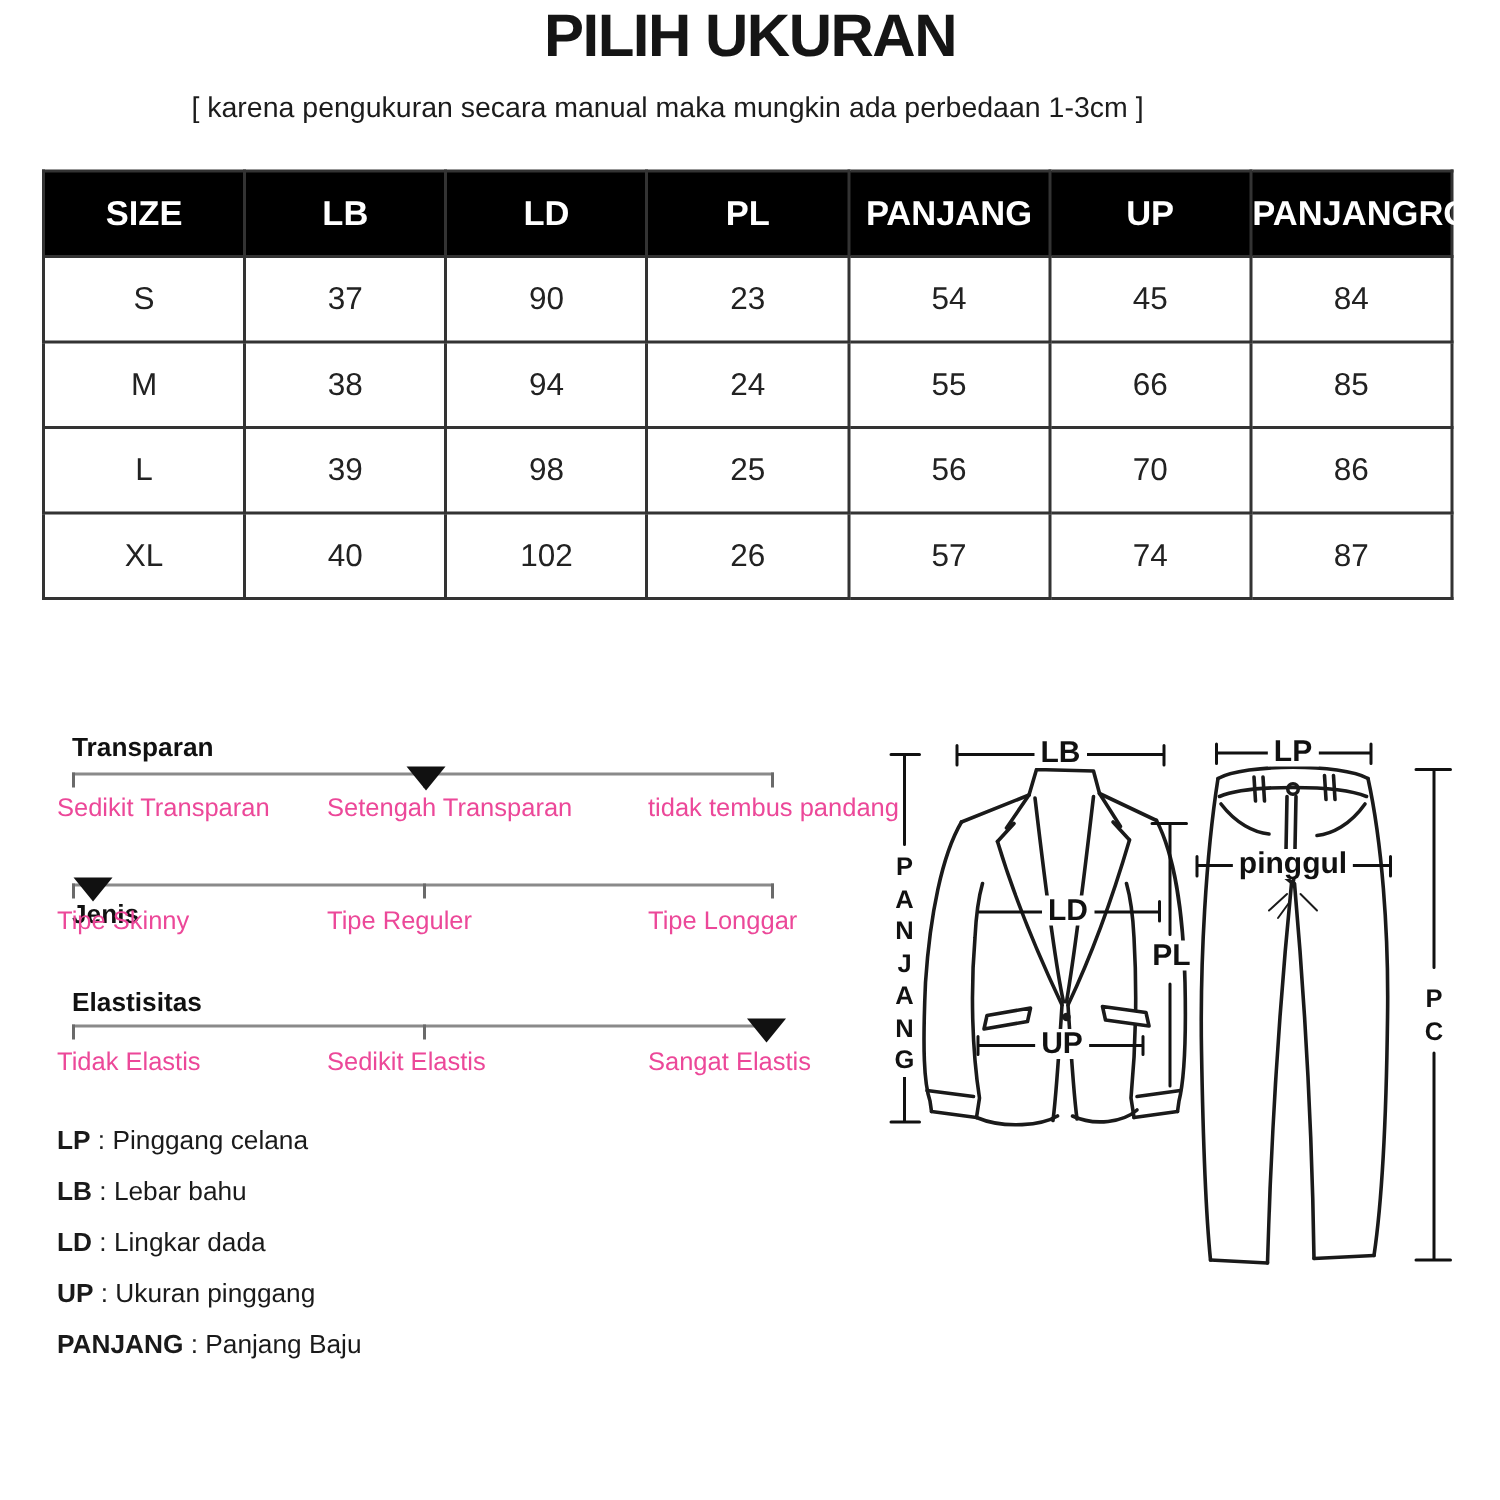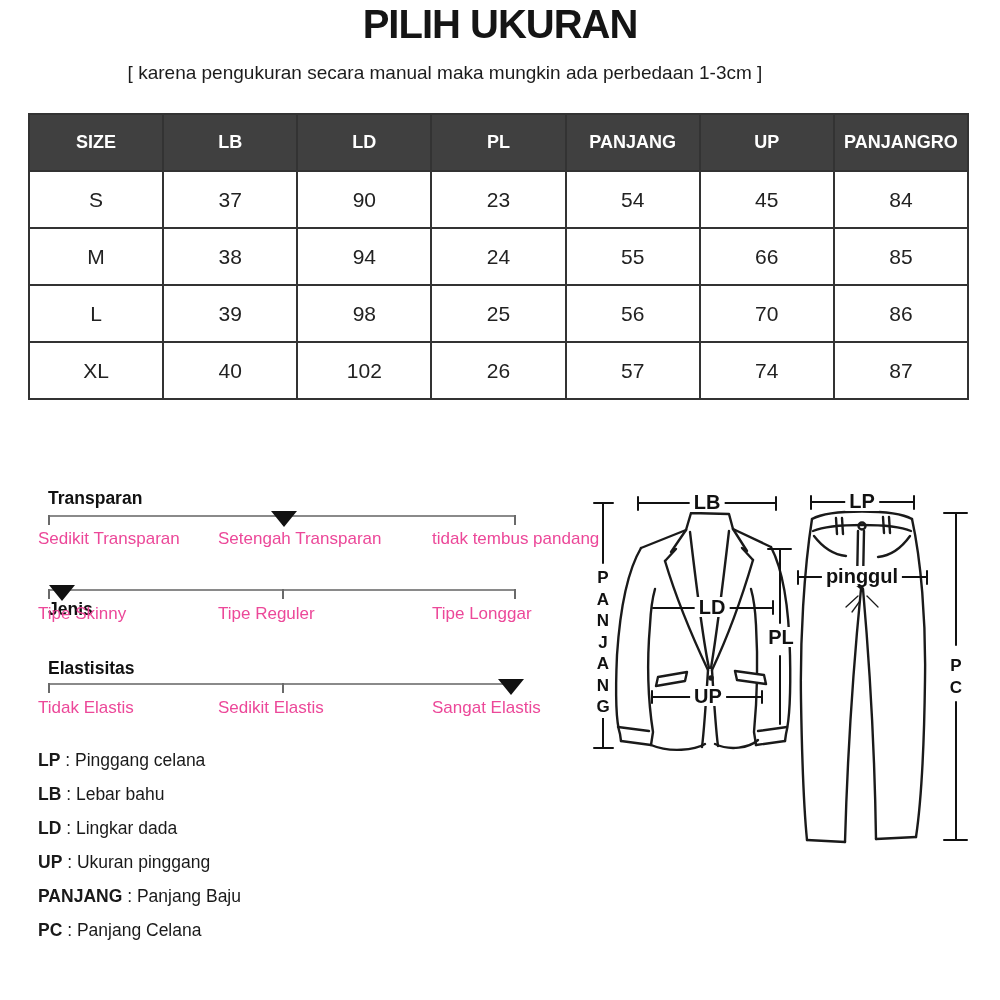--- a/index.html
+++ b/index.html
@@ -22,21 +22,21 @@
   
   table.size-table{
     position:absolute;left:28px;top:113px;width:941px;height:277px;
     border-collapse:collapse;table-layout:fixed;
   }
   table.size-table th,table.size-table td{
     border:2px solid #333333;text-align:center;vertical-align:middle;
     padding:0;white-space:nowrap;
   }
   table.size-table th{
-    background:#404040;color:#ffffff;font-size:18px;font-weight:700;
+    background:#000000;color:#ffffff;font-size:23px;font-weight:700;
     height:55px;font-stretch:condensed;letter-spacing:0px;text-align:center;
   }
   table.size-table td{font-size:21px;font-weight:400;color:#222;height:55px;background:#fff;}
   
   .s-title{font-weight:700;font-size:17.5px;color:#111;}
   .s-line{height:2px;background:#8a8a8a;}
   .s-tick{width:2px;height:10px;background:#6a6a6a;}
   .s-label{font-size:17px;color:#ec4899;white-space:nowrap;}
   .s-marker{width:0;height:0;border-left:13px solid transparent;border-right:13px solid transparent;border-top:16px solid #111;}
   
@@ -141,21 +141,20 @@
 <div class="abs s-label" style="left:38px;top:698px;">Tidak Elastis</div>
 <div class="abs s-label" style="left:218px;top:698px;">Sedikit Elastis</div>
 <div class="abs s-label" style="left:432px;top:698px;">Sangat Elastis</div>
 
 <div class="abs legend">
   <div class="legend-item"><b>LP</b><span> : </span><span>Pinggang celana</span></div>
   <div class="legend-item"><b>LB</b><span> : </span><span>Lebar bahu</span></div>
   <div class="legend-item"><b>LD</b><span> : </span><span>Lingkar dada</span></div>
   <div class="legend-item"><b>UP</b><span> : </span><span>Ukuran pinggang</span></div>
   <div class="legend-item"><b>PANJANG</b><span> : </span><span>Panjang Baju</span></div>
-  <div class="legend-item"><b>PC</b><span> : </span><span>Panjang Celana</span></div>
 </div>
 
 <svg class="diagram" width="415" height="380" viewBox="585 485 415 380">
 
   <g stroke="#1a1a1a" stroke-width="2.4" fill="none" stroke-linecap="round" stroke-linejoin="round">
     <path d="M 686,530 L 691,513 L 729,514 L 733,529"></path>
     <path d="M 686,530 L 641,548"></path>
     <path d="M 733,529 L 771,547"></path>
     <path d="M 686,530 L 671,552 M 665,561 L 676,549"></path>
     <path d="M 665,561 C 680,611 699,651 708,670"></path>

